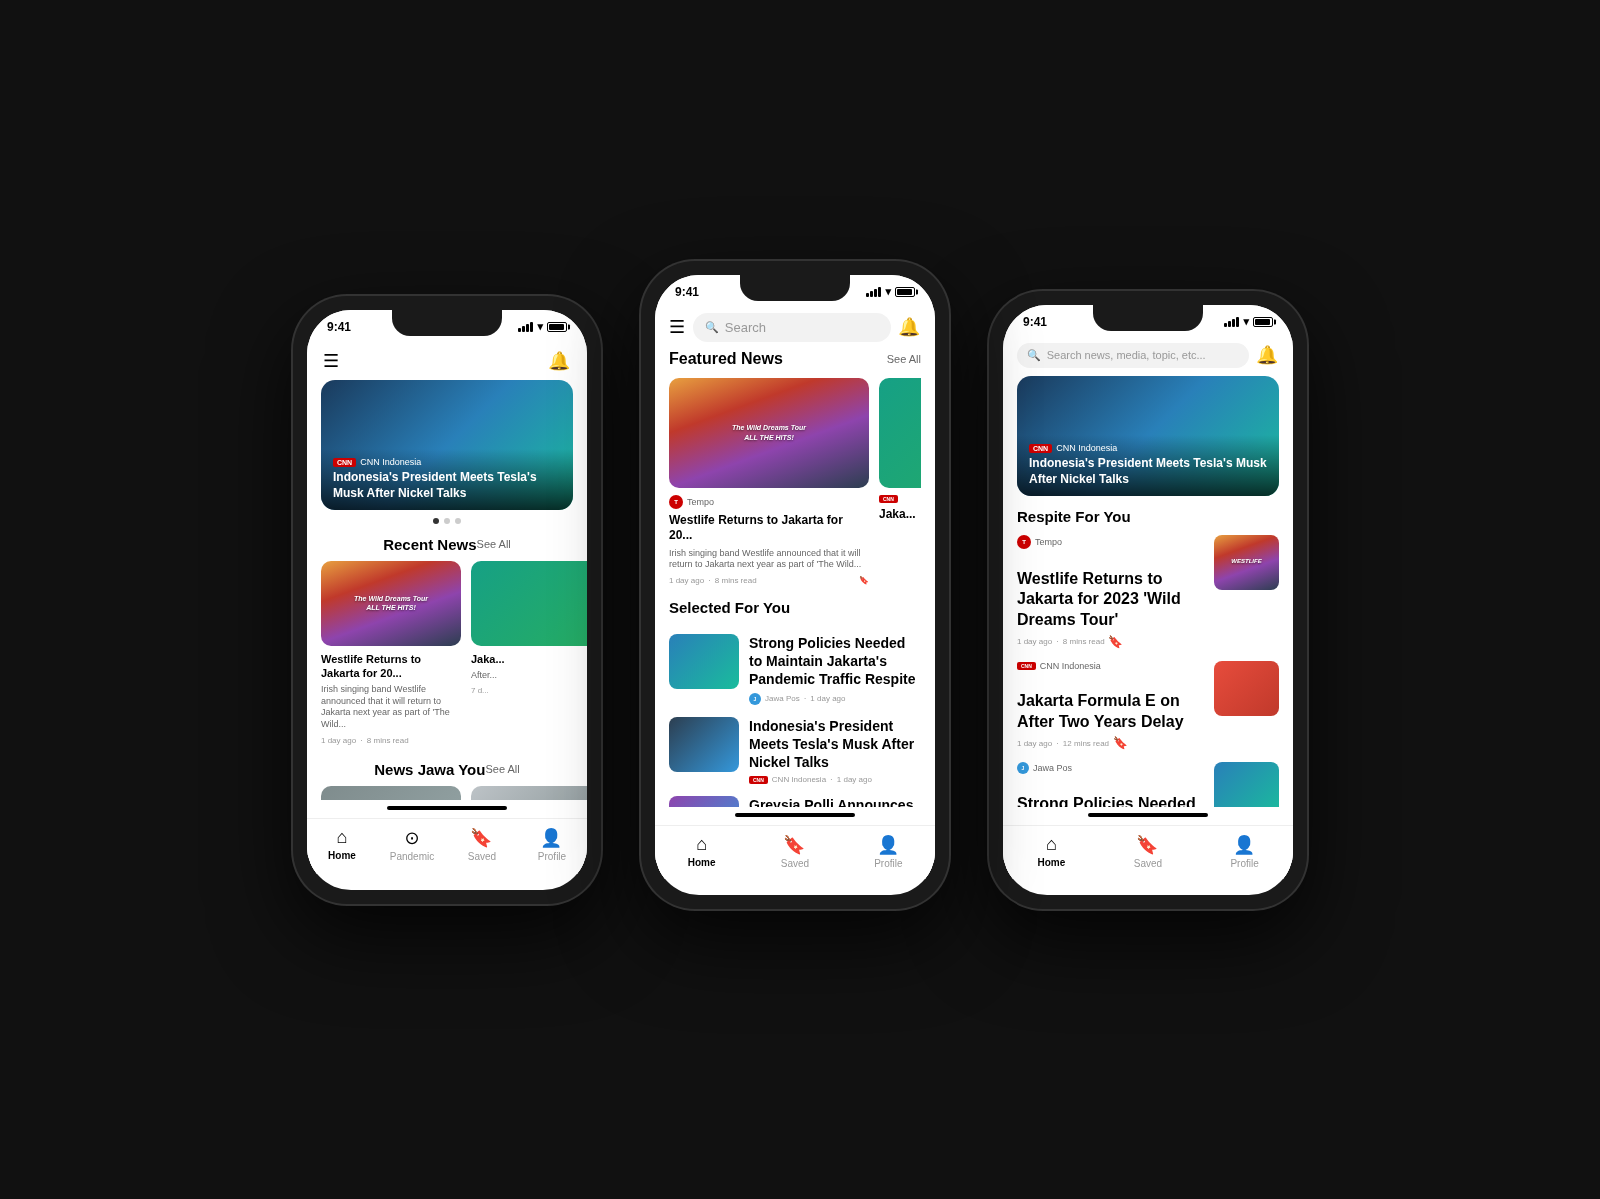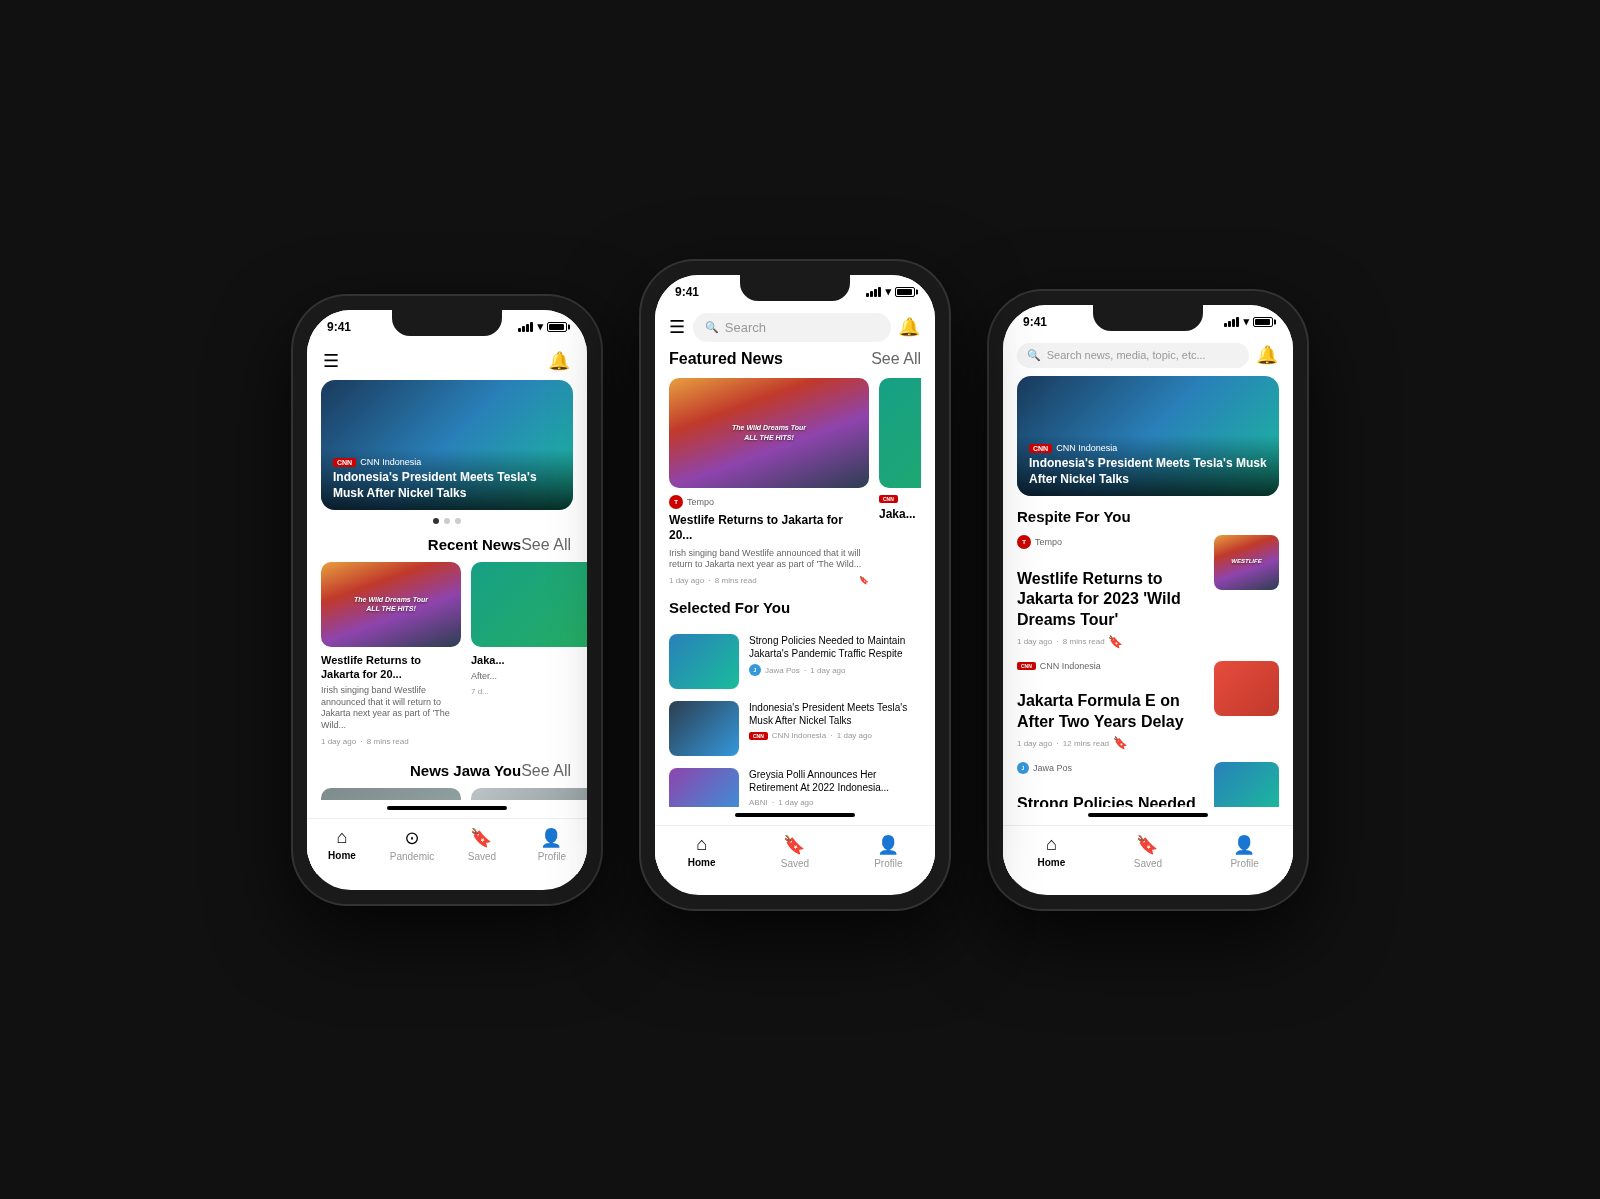--- a/index.html
+++ b/index.html
@@ -171,26 +171,26 @@
     }
     .dot {
       width: 6px; height: 6px;
       border-radius: 50%;
       background: #ccc;
     }
     .dot.active { background: #333; }
 
     .section-header {
       display: flex;
-      justify-content: flex-end;
+      justify-content: center;
       align-items: center;
       padding: 4px 16px 8px;
     }
     .section-title { font-size: 15px; font-weight: 700; }
-    .see-all { font-size: 16px; color: #666; cursor: pointer; }
+    .see-all { font-size: 11px; color: #666; cursor: pointer; }
 
     .news-row {
       display: flex;
       gap: 10px;
       padding: 0 14px;
       overflow: hidden;
     }
     .news-card {
       width: 140px;
       flex-shrink: 0;
@@ -354,21 +354,21 @@
     }
     .sel-thumb-2 {
       background: linear-gradient(135deg, #2c3e50, #3498db);
       display: flex;
       align-items: flex-end;
     }
     .sel-thumb-3 {
       background: linear-gradient(135deg, #8e44ad, #3498db);
     }
     .selected-info { flex: 1; }
-    .sel-title { font-size: 10px; font-weight: 400; line-height: 1.3; margin-bottom: 4px; }
+    .sel-title { font-size: 14px; font-weight: 700; line-height: 1.3; margin-bottom: 4px; }
     .sel-meta {
       display: flex;
       align-items: center;
       gap: 4px;
       font-size: 8px;
       color: #999;
     }
     .jawa-badge {
       width: 12px;
       height: 12px;

